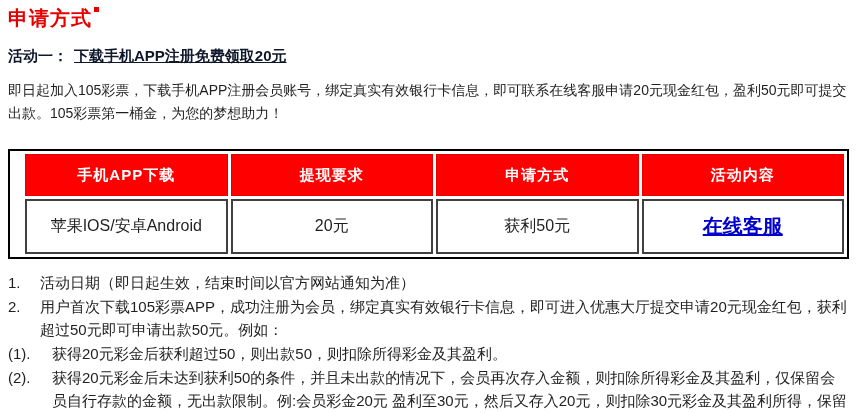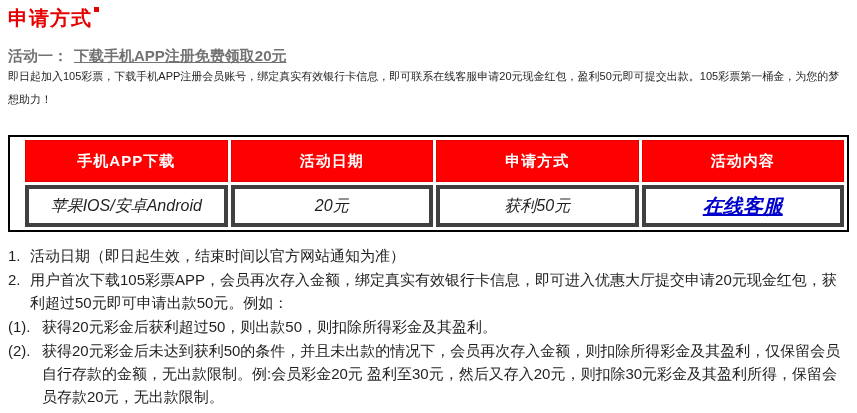--- a/index.html
+++ b/index.html
@@ -27,33 +27,34 @@
     height: 5px;
     background: #e60000;
     vertical-align: top;
     margin-left: 2px;
     margin-top: 1px;
   }
 
   
   .subtitle {
     margin-top: 17px;
-    color: #737373;
+    color: #0f172a;
     font-size: 15px;
     font-weight: bold;
     line-height: 18px;
   }
   .subtitle .sub-link {
     text-decoration: underline;
     margin-left: 6px;
   }
 
   
   .intro {
-    font-size: 11px;
+    margin-top: 14px;
+    font-size: 14px;
     line-height: 23px;
     color: #1f1f1f;
   }
 
   
   .promo-table {
     margin-top: 24px;
     width: 841px;
     border: 2px solid #000000;
     border-collapse: separate;
@@ -67,27 +68,26 @@
     color: #ffffff;
     font-size: 15px;
     font-weight: bold;
     height: 42px;
     text-align: center;
     vertical-align: middle;
     border: 1px solid #e40000;
     letter-spacing: 1px;
   }
   .promo-table td {
-    height: 42px;
+    height: 55px;
     text-align: center;
     vertical-align: middle;
-    border: 4px solid #404040;
+    border: 2px solid #404040;
     font-size: 16px;
     color: #1f1f1f;
-    font-style: italic;
   }
   .promo-table a.service-link {
     color: #0000cc;
     font-weight: bold;
     text-decoration: underline;
     font-size: 20px;
     cursor: pointer;
   }
 
   
@@ -100,38 +100,38 @@
     display: flex;
     line-height: 23px;
     margin-bottom: 1px;
   }
   .term-item .marker {
     flex: 0 0 auto;
     white-space: nowrap;
   }
   .term-item.num .marker { min-width: 22px; }
   .term-item.paren .marker { min-width: 34px; }
-  .term-item .term-text { flex: 1 1 auto; }
+  .term-item .term-text { flex: 1 1 auto; margin-left: 10px; }
 </style>
 </head>
 <body>
 
 <div class="page-title"><span>申请方式</span><span class="title-marker"></span></div>
 
 <div class="subtitle">
   <span>活动一：</span><span class="sub-link">下载手机APP注册免费领取20元</span>
 </div>
 
 <div class="intro">即日起加入105彩票，下载手机APP注册会员账号，绑定真实有效银行卡信息，即可联系在线客服申请20元现金红包，盈利50元即可提交出款。105彩票第一桶金，为您的梦想助力！</div>
 
 <table class="promo-table">
   <thead>
     <tr>
       <th>手机APP下载</th>
-      <th>活动日期</th>
+      <th>提现要求</th>
       <th>申请方式</th>
       <th>活动内容</th>
     </tr>
   </thead>
   <tbody>
     <tr>
       <td>苹果IOS/安卓Android</td>
       <td>20元</td>
       <td>获利50元</td>
       <td><a class="service-link">在线客服</a></td>
@@ -139,21 +139,21 @@
   </tbody>
 </table>
 
 <div class="terms">
   <div class="term-item num">
     <span class="marker">1.</span>
     <span class="term-text">活动日期（即日起生效，结束时间以官方网站通知为准）</span>
   </div>
   <div class="term-item num">
     <span class="marker">2.</span>
-    <span class="term-text">用户首次下载105彩票APP，会员再次存入金额，绑定真实有效银行卡信息，即可进入优惠大厅提交申请20元现金红包，获利超过50元即可申请出款50元。例如：</span>
+    <span class="term-text">用户首次下载105彩票APP，成功注册为会员，绑定真实有效银行卡信息，即可进入优惠大厅提交申请20元现金红包，获利超过50元即可申请出款50元。例如：</span>
   </div>
   <div class="term-item paren">
     <span class="marker">(1).</span>
     <span class="term-text">获得20元彩金后获利超过50，则出款50，则扣除所得彩金及其盈利。</span>
   </div>
   <div class="term-item paren">
     <span class="marker">(2).</span>
     <span class="term-text">获得20元彩金后未达到获利50的条件，并且未出款的情况下，会员再次存入金额，则扣除所得彩金及其盈利，仅保留会员自行存款的金额，无出款限制。例:会员彩金20元 盈利至30元，然后又存入20元，则扣除30元彩金及其盈利所得，保留会员存款20元，无出款限制。</span>
   </div>
 

